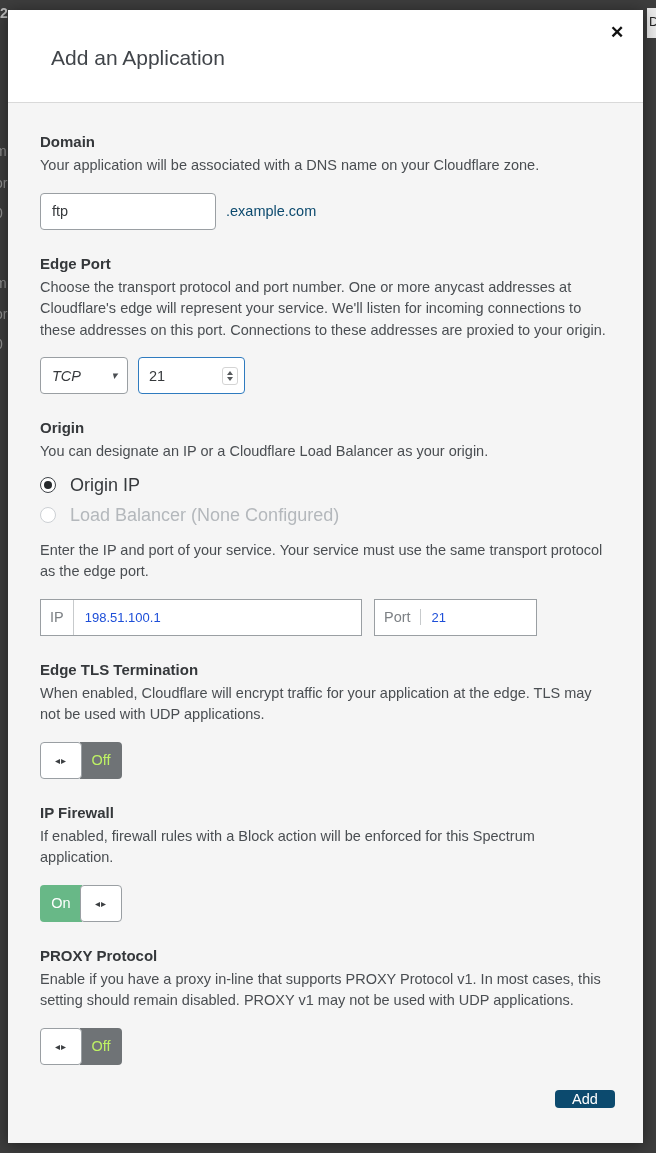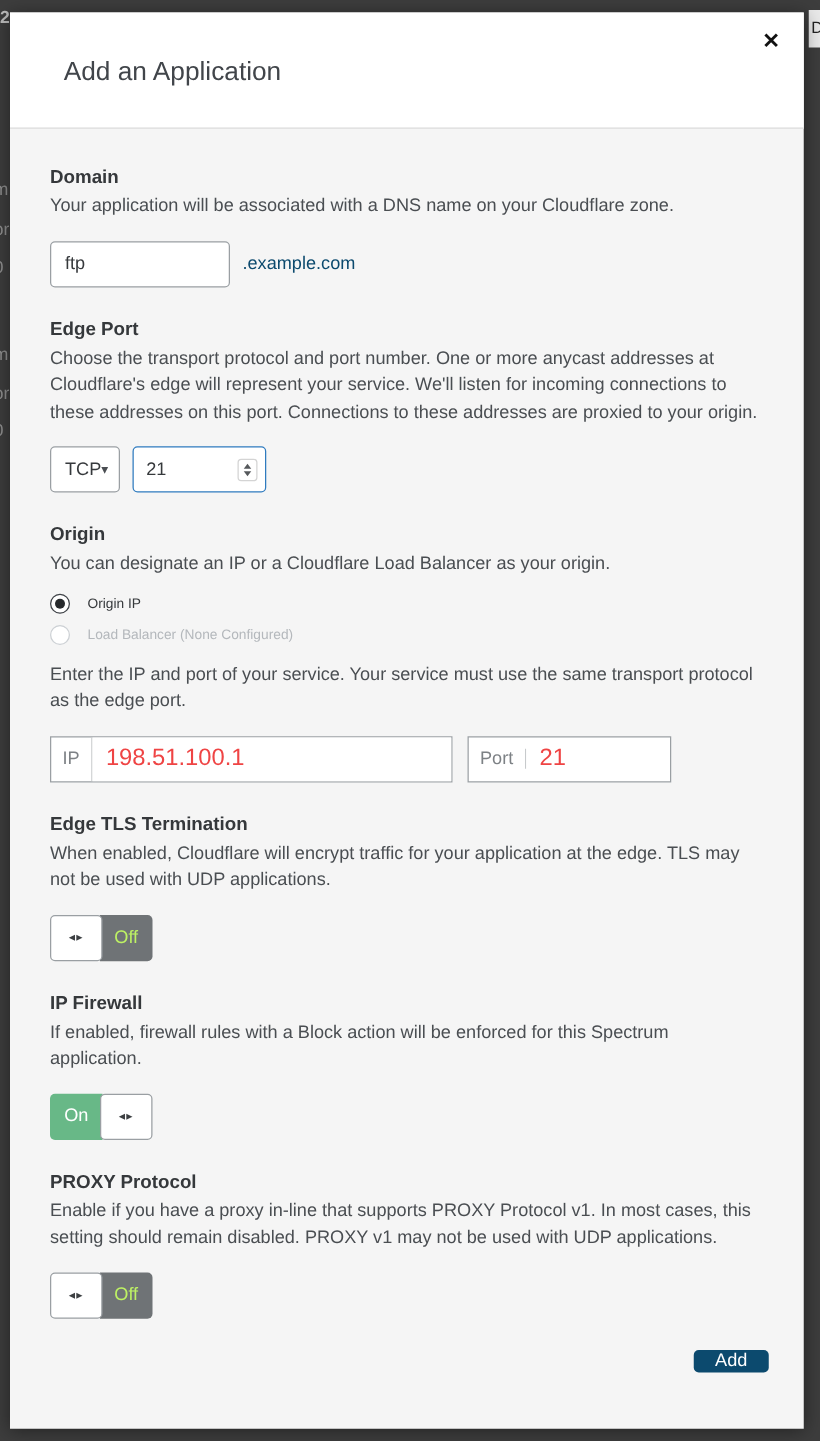--- a/index.html
+++ b/index.html
@@ -94,36 +94,37 @@
     height: 37px;
     border: 1px solid #9a9fa3;
     border-radius: 4px;
     background: #fff;
     font-family: "Liberation Sans", sans-serif;
     font-size: 14.5px;
     color: #36393c;
     padding: 0 11px;
     outline: none;
   }
-  .domain-input { width: 144px; }
+  .domain-input { width: 176px; }
   .input-suffix {
     font-size: 14.5px; color: #0c4a6e;
     margin-left: 10px;
   }
 
   .select-box {
-    width: 56px; height: 37px;
+    width: 88px; height: 37px;
     border: 1px solid #9a9fa3;
     border-radius: 4px;
     background: #fff;
     display: flex; align-items: center; justify-content: space-between;
     padding: 0 10px 0 11px;
     font-size: 14.5px; color: #36393c;
     cursor: pointer;
     margin-right: 10px;
+    font-style: italic;
   }
   .select-chevron { font-size: 11px; color: #4a4e52; }
 
   .number-wrap {
     width: 107px; height: 37px;
     border: 1.5px solid #2f7bbf;
     border-radius: 4px;
     background: #fff;
     display: flex; align-items: center;
     padding: 0 6px 0 10px;
@@ -152,42 +153,42 @@
 
   
   .radio-row { display: flex; align-items: center; margin-bottom: 9px; cursor: pointer; }
   .radio-circle {
     width: 16px; height: 16px; border-radius: 50%;
     border: 1.5px solid #3f4348; background: #fff;
     display: flex; align-items: center; justify-content: center;
     flex: none;
   }
   .radio-circle .dot { width: 8px; height: 8px; border-radius: 50%; background: #26292c; }
-  .radio-label { font-size: 11px; color: #36393c; margin-left: 14px; }
+  .radio-label { font-size: 18px; color: #36393c; margin-left: 14px; }
   .radio-row.disabled .radio-circle { border-color: #ccd0d4; }
   .radio-row.disabled .radio-label { color: #b4b8bc; }
   .radio-group { margin-bottom: 14px; margin-top: 2px; }
 
   
   .group-input {
     display: flex; align-items: stretch;
     border: 1px solid #9a9fa3; background: #fff;
     height: 37px;
   }
   .group-prefix {
     display: flex; align-items: center;
     padding: 0 9px;
     border-right: 1px solid #c7cacc;
     font-size: 14.5px; color: #7d8185;
     flex: none;
   }
   .group-input input {
     border: none; outline: none;
     font-family: "Liberation Sans", sans-serif;
-    font-size: 19px; color: #ef4444;
+    font-size: 13px; color: #1d4ed8;
     padding: 0 11px; width: 100%;
   }
   .ip-group { width: 322px; margin-right: 12px; }
   .port-group { width: 163px; align-items: center; }
 
   
   .toggle {
     display: flex; width: 84px; height: 37px;
     border-radius: 4px; cursor: pointer;
     font-size: 14.5px;

